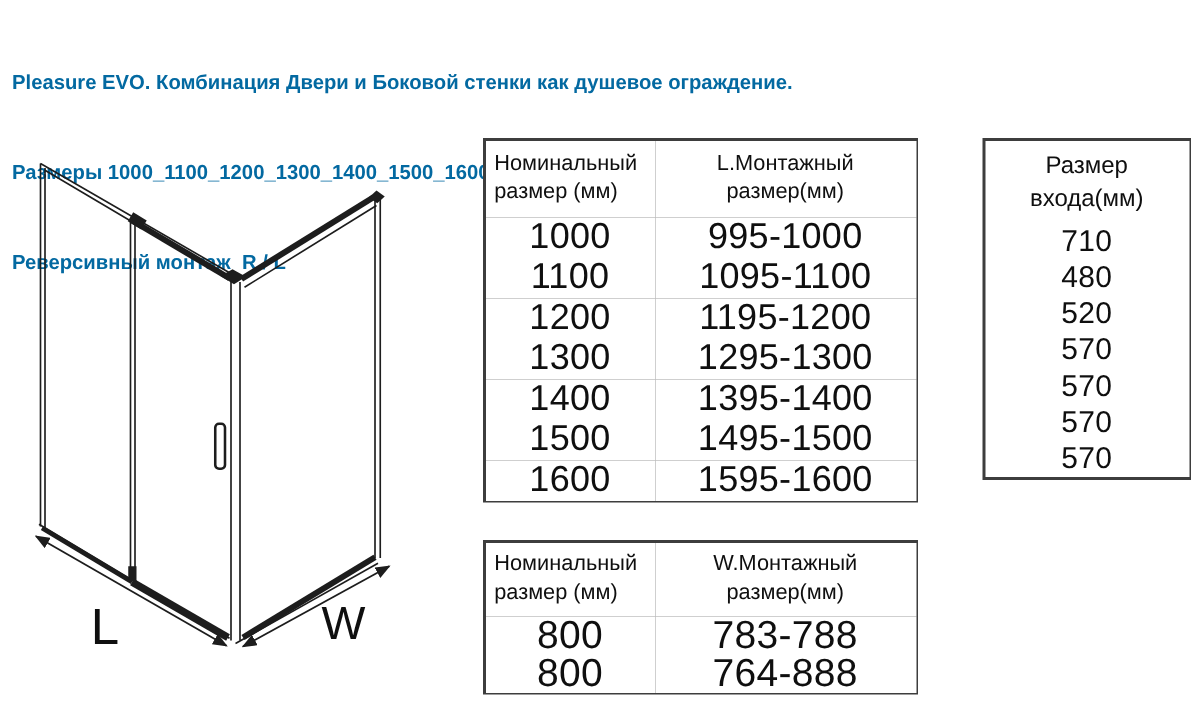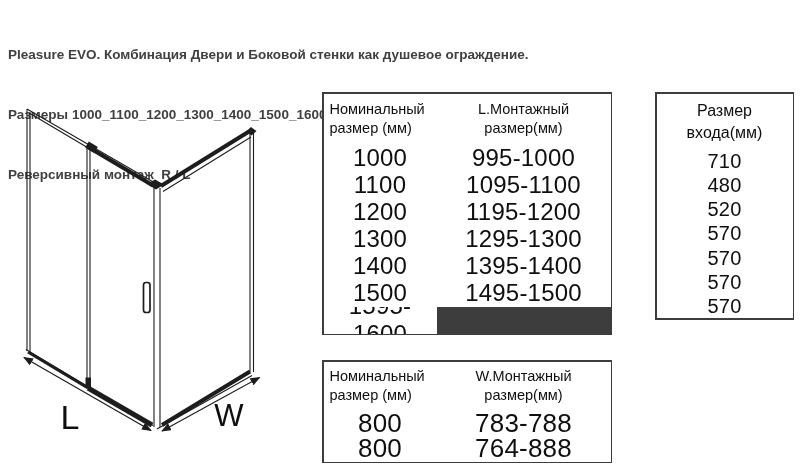--- a/index.html
+++ b/index.html
@@ -9,21 +9,21 @@
   }
   html,body{margin:0;padding:0;}
   body{
     width:800px;height:471px;background:#ffffff;
     font-family:"Liberation Sans",sans-serif;color:var(--text,#0f0f0f);
     position:relative;overflow:hidden;
   }
   .titleblock{
     position:absolute;left:8px;top:5px;
     font-weight:bold;font-size:13.5px;line-height:20px;
-    white-space:pre;color:#404040;
+    white-space:pre;color:#0369a1;
   }
   
   .tbl{
     position:absolute;display:grid;
     background:var(--table-border,#3d3d3d);
     gap:0;padding:1.5px;box-sizing:border-box;
   }
   .cell{
     background:#fff;display:flex;align-items:center;justify-content:center;
     text-align:center;overflow:hidden;
@@ -138,20 +138,21 @@
     <div class="cell val">1100</div>
     <div class="cell val">1095-1100</div>
     <div class="cell val">1200</div>
     <div class="cell val">1195-1200</div>
     <div class="cell val">1300</div>
     <div class="cell val">1295-1300</div>
     <div class="cell val">1400</div>
     <div class="cell val">1395-1400</div>
     <div class="cell val">1500</div>
     <div class="cell val">1495-1500</div>
+    <div class="cell val">1600</div>
     <div class="cell val">1595-1600</div>
   </div>
 
   <div class="tbl entry-tbl">
     <div class="cell hdr big">Размер
 входа(мм)</div>
     <div class="cell val mid">710</div>
     <div class="cell val mid">480</div>
     <div class="cell val mid">520</div>
     <div class="cell val mid">570</div>

